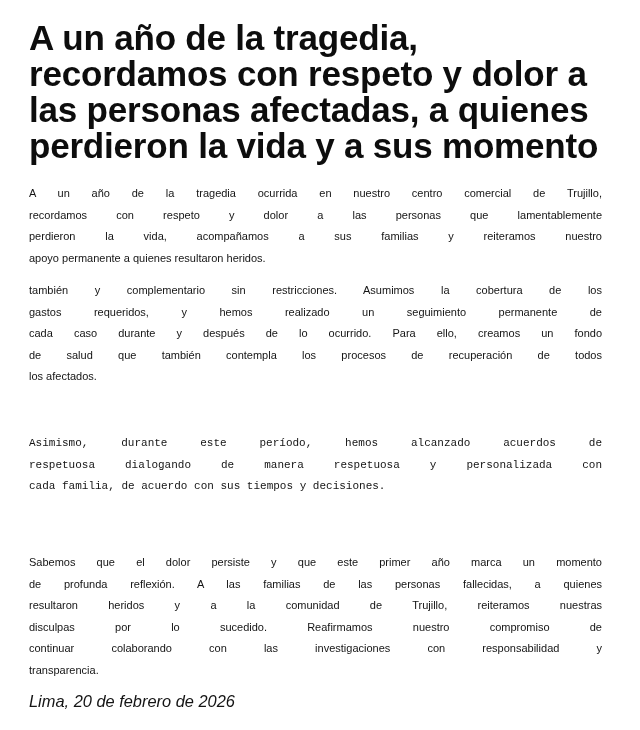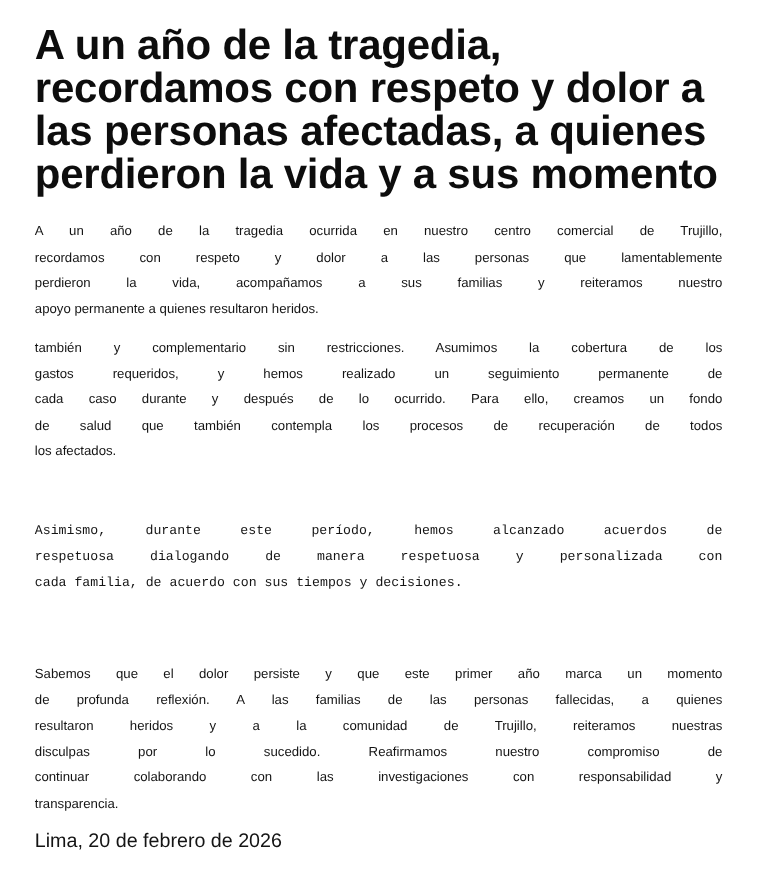--- a/index.html
+++ b/index.html
@@ -51,20 +51,21 @@
     .p3 { top: 433px; font-family: Liberation Mono, monospace; }
     .p4 { top: 552px; }
     .signoff {
       position: absolute;
       left: 0;
       top: 691px;
       margin: 0;
       font-size: 16.4px;
       line-height: 21.6px;
       color: #141414;
+      font-style: italic;
     }
   </style>
 </head>
 <body>
 
 <div class="page">
 
   <h1 class="title">
     <span class="line">A un año de la tragedia,</span>
     <span class="line">recordamos con respeto y dolor a</span>

